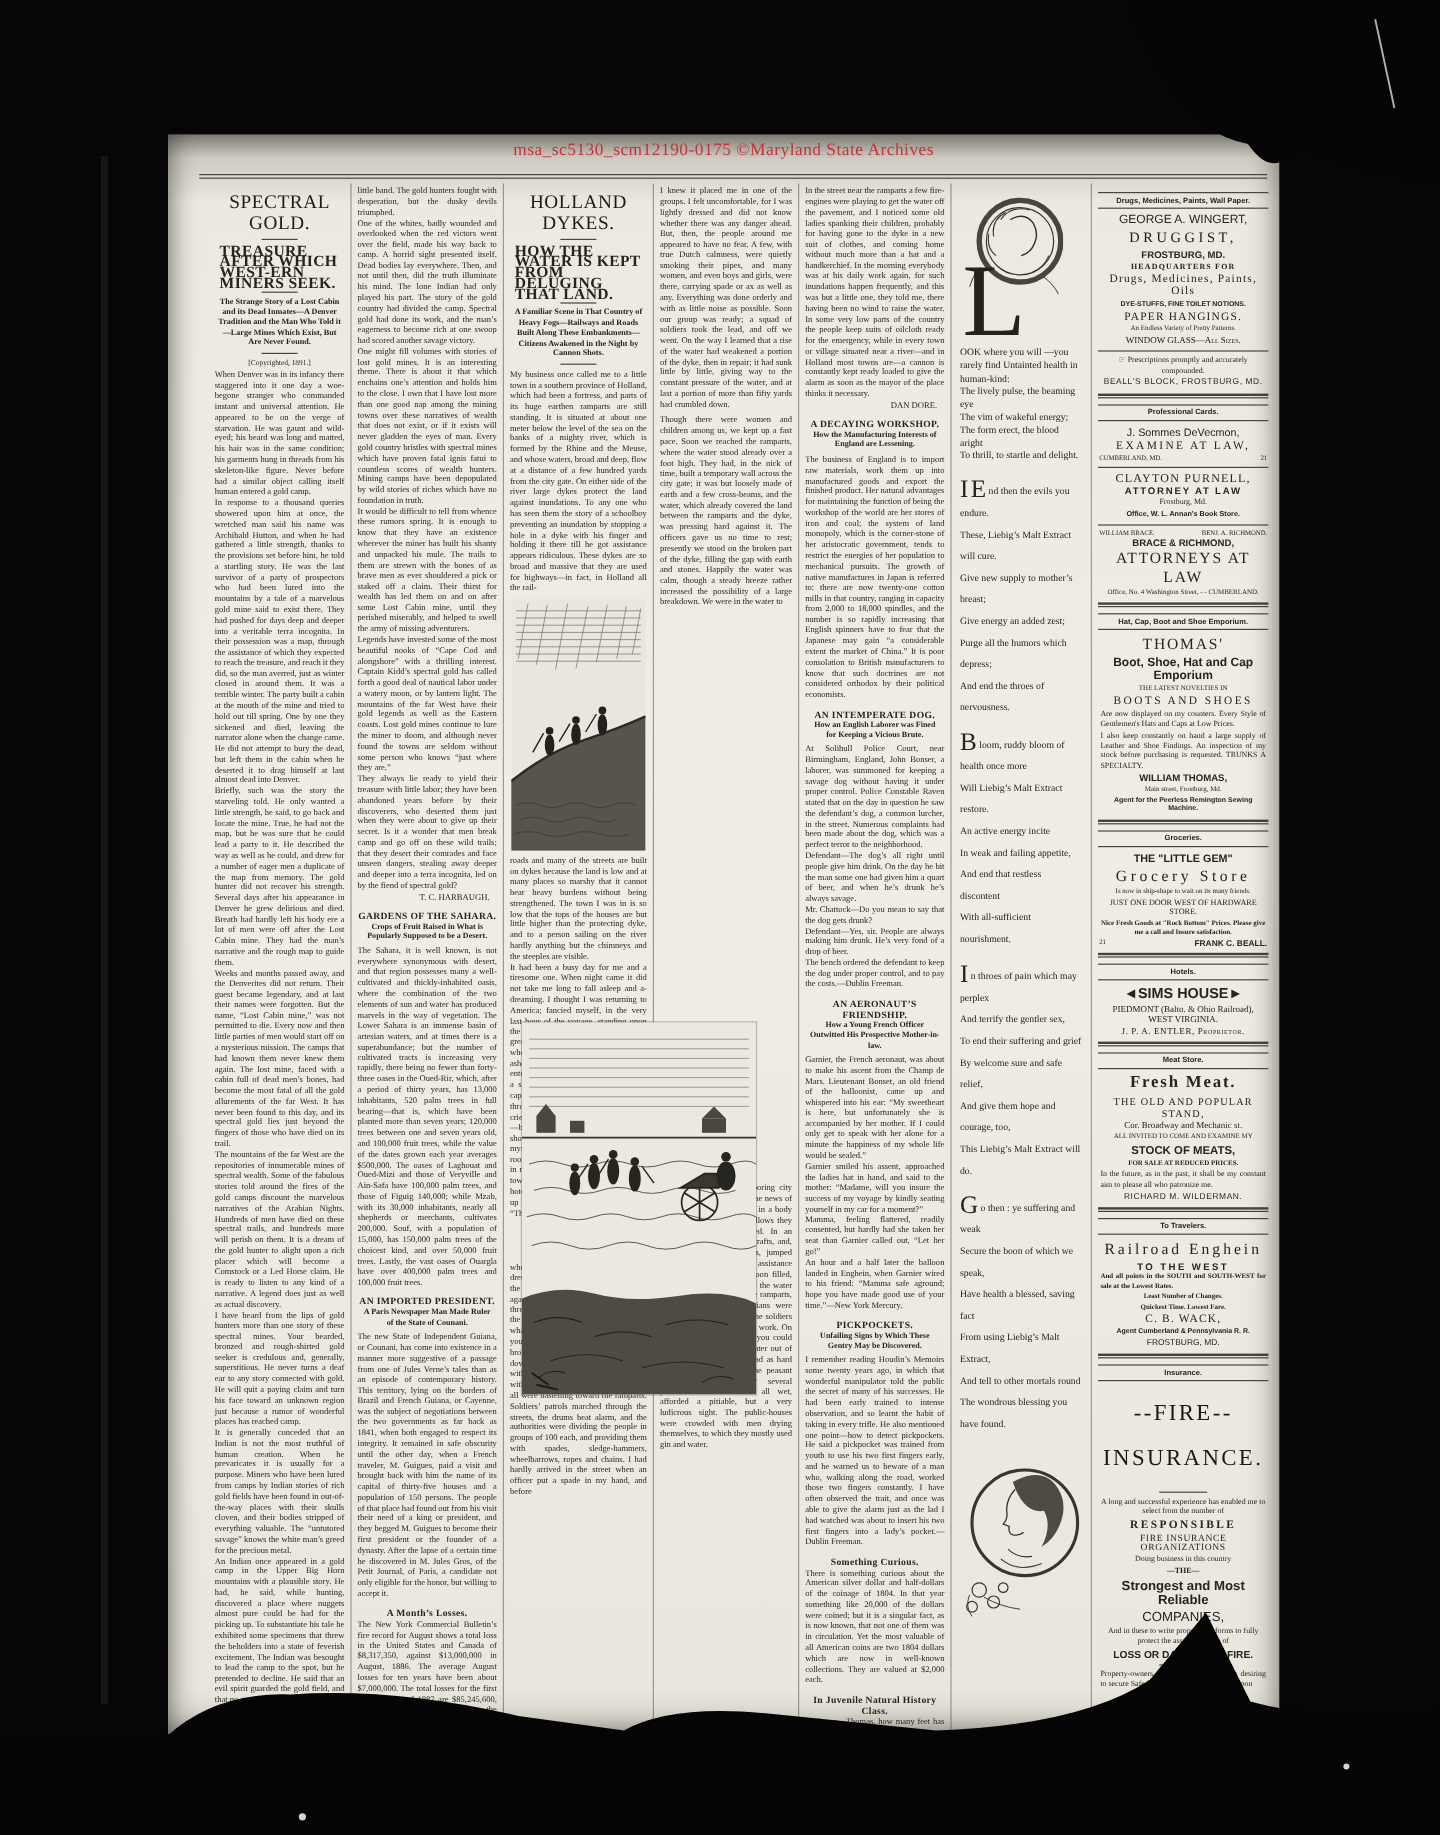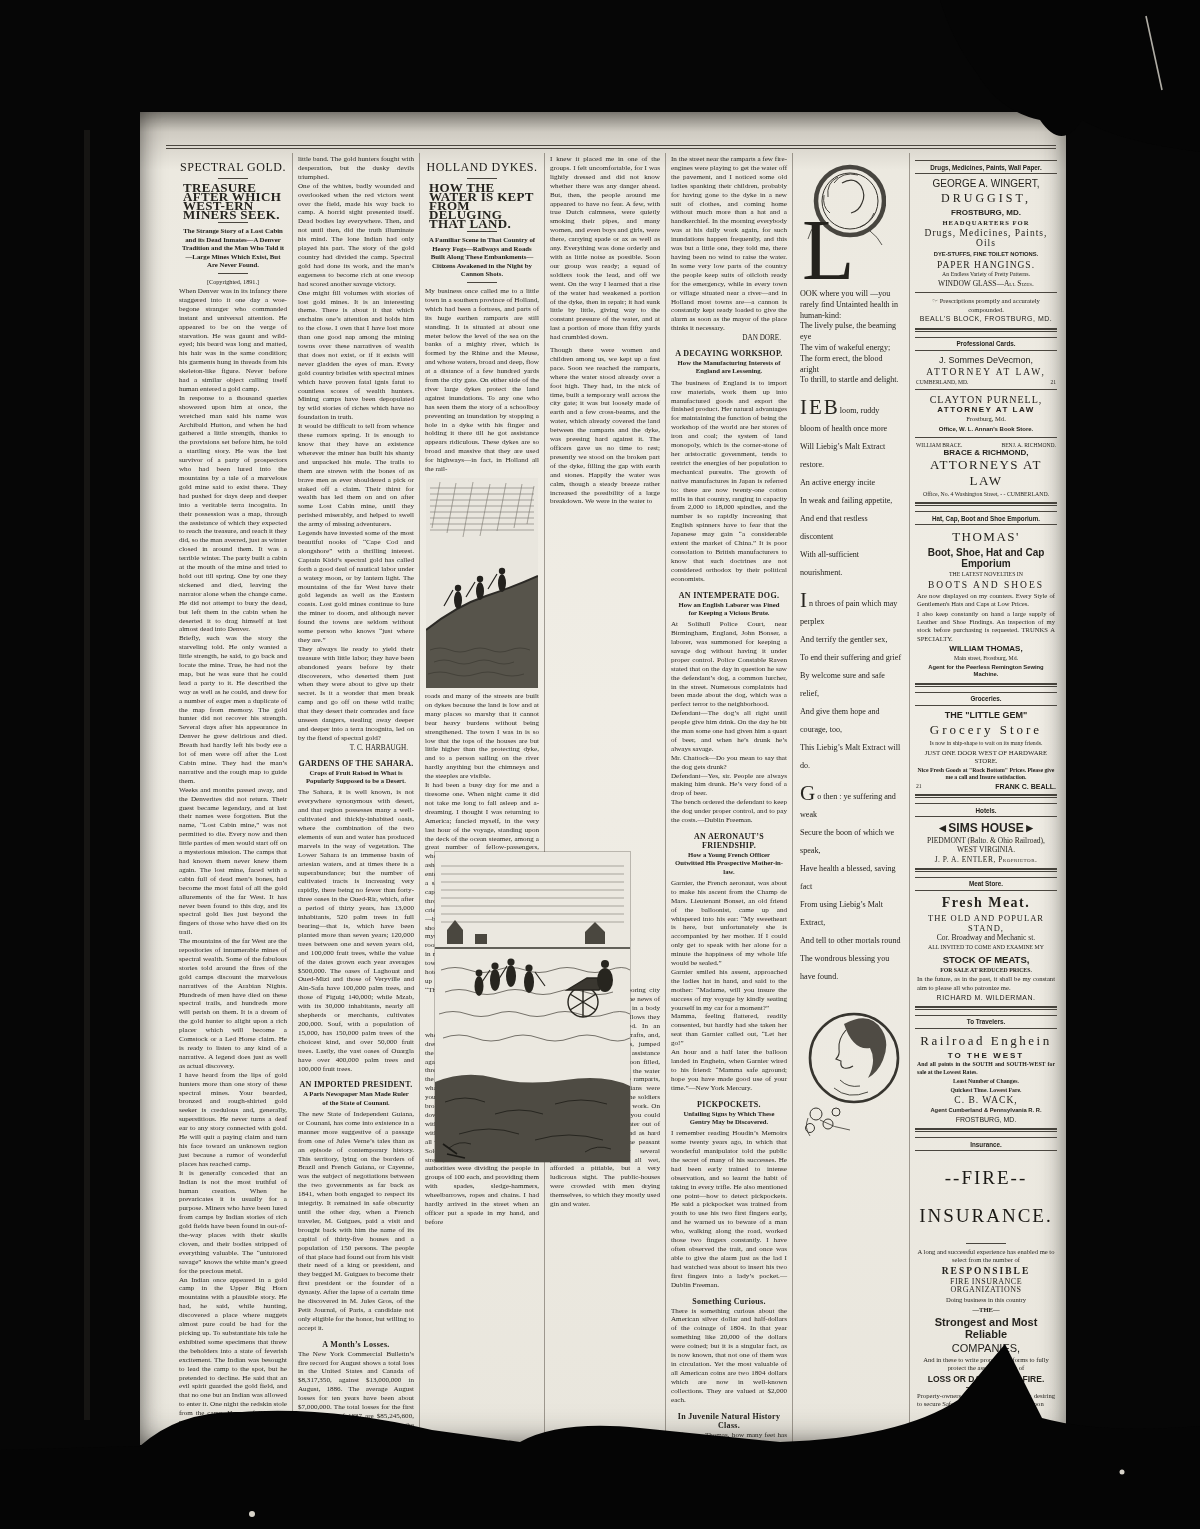--- a/index.html
+++ b/index.html
@@ -11,21 +11,21 @@
 .stamp{position:absolute;top:5px;left:0;width:100%;text-align:center;color:#c0353d;
   font-size:14.5px;letter-spacing:.4px}
 .toprule{position:absolute;top:33px;left:26px;right:10px;height:4px;
   border-top:1px solid #4a463f;border-bottom:1px solid #4a463f}
 .cols{position:absolute;top:41px;bottom:0;left:34px;right:4px;display:flex;align-items:stretch}
 .col{height:100%;overflow:hidden;padding:2px 5px 0;border-left:1px solid rgba(80,72,62,.5)}
 .col:first-child{border-left:none}
 .w1{flex:0 0 118px}.w2{flex:0 0 127px}.w3{flex:0 0 125px}.w4{flex:0 0 121px}
 .w5{flex:0 0 127px}.w6{flex:0 0 117px}.w7{flex:1 1 auto}
 .bd{font-size:7.1px;line-height:8.9px;text-align:justify;white-space:pre-line}
-.h1{font-size:12px;text-align:center;margin:5px 0 2px;font-weight:400;letter-spacing:.5px;color:#1d1b17}
+.h1{font-size:16px;text-align:center;margin:5px 0 2px;font-weight:400;letter-spacing:.5px;color:#1d1b17}
 .orn{width:30px;margin:3px auto 4px;border-top:1px solid #4a463f}
 .sh{font-size:13px;font-weight:700;letter-spacing:.3px;margin:2px 4px;line-height:9px}
 .dk{font-size:6.8px;font-weight:700;text-align:center;margin:2px 1px;line-height:8.6px}
 .cr{font-size:6.2px;text-align:center;margin:2px 0}
 .sig{font-size:7.2px;text-align:right;padding-right:6px;font-variant:small-caps;margin:1px 0 4px}
 .ah{font-size:8px;font-weight:700;text-align:center;margin:7px 0 1px;letter-spacing:.3px}
 .as{font-size:6.7px;font-weight:700;text-align:center;line-height:8.3px;margin:1px 3px 3px}
 .ill{display:block;margin:4px auto}
 .sp{width:100%}
 .illus2{position:absolute;left:295px;top:740px;width:195px;height:310px;z-index:3;
@@ -51,20 +51,21 @@
 .big1{font-size:13px;text-align:center;letter-spacing:1.5px;margin:2px 0}
 .big2{font-size:12px;font-weight:700;text-align:center;font-family:"Liberation Sans",sans-serif;margin:2px 0}
 .fire{font-size:19px;text-align:center;letter-spacing:2px;margin:16px 0;color:#1b1915}
 .artifacts{position:absolute;left:0;top:0;z-index:30;pointer-events:none}
 svg text{font-family:"Liberation Serif",serif}
 </style>
 </head>
 <body>
 
 <div class="paper">
+  <div class="stamp">msa_sc5130_scm12190-0175 ©Maryland State Archives</div>
   <div class="toprule"></div>
 
   <div class="cols">
 
     <div class="col w1">
       <div class="h1">SPECTRAL GOLD.</div>
       <div class="orn"></div>
       <div class="sh">TREASURE AFTER WHICH WEST-ERN MINERS SEEK.</div>
       <div class="orn"></div>
       <div class="dk">The Strange Story of a Lost Cabin and its Dead Inmates—A Denver Tradition and the Man Who Told it—Large Mines Which Exist, But Are Never Found.</div>
@@ -186,21 +187,26 @@
           </g>
           <text x="2" y="122" font-size="86" fill="#24221d">L</text>
         </svg>
         <div class="stx">OOK where you will —you rarely find Untainted health in human-kind:
 The lively pulse, the beaming eye
 The vim of wakeful energy;
 The form erect, the blood aright
 To thrill, to startle and delight.</div>
       </div>
       <div class="stz"><span class="dcap">I</span></div>
-      <div class="stz"><span class="dcap">E</span></div>
+      <div class="stz"><span class="dcap">E</span><span class="stx">nd then the evils you endure.
+These, Liebig’s Malt Extract will cure.
+Give new supply to mother’s breast;
+Give energy an added zest;
+Purge all the humors which depress;
+And end the throes of nervousness.</span></div>
       <div class="stz"><span class="dcap">B</span><span class="stx">loom, ruddy bloom of health once more
 Will Liebig’s Malt Extract restore.
 An active energy incite
 In weak and failing appetite,
 And end that restless discontent
 With all-sufficient nourishment.</span></div>
       <div class="stz"><span class="dcap">I</span><span class="stx">n throes of pain which may perplex
 And terrify the gentler sex,
 To end their suffering and grief
 By welcome sure and safe relief,
@@ -238,21 +244,21 @@
       <div class="adc sans" style="font-size:5.8px;font-weight:700">DYE-STUFFS, FINE TOILET NOTIONS.</div>
       <div class="n4 scp">PAPER HANGINGS.</div>
       <div class="adc tiny">An Endless Variety of Pretty Patterns.</div>
       <div class="adc scp" style="font-size:7.5px">WINDOW GLASS—All Sizes.</div>
       <div class="hrA"></div>
       <div class="adc">☞ Prescriptions promptly and accurately compounded.</div>
       <div class="adc sans" style="font-size:7px;letter-spacing:.5px">BEALL'S BLOCK, FROSTBURG, MD.</div>
       <div class="hrB"></div>
       <div class="kick">Professional Cards.</div>
       <div class="n1" style="font-size:9px">J. Sommes DeVecmon,</div>
-      <div class="n4" style="letter-spacing:2px">ATTORNEY AT LAW,</div>
+      <div class="n4" style="letter-spacing:2px">EXAMINE AT LAW,</div>
       <div class="row">
         <span class="scp">CUMBERLAND, MD.</span>
         <span>21</span>
       </div>
       <div class="hrA"></div>
       <div class="n4 scp" style="font-size:10px">CLAYTON PURNELL,</div>
       <div class="n3" style="letter-spacing:1.5px">ATTORNEY AT LAW</div>
       <div class="adc">Frostburg, Md.</div>
       <div class="adc sans" style="font-size:6px;font-weight:700">Office, W. L. Annan's Book Store.</div>
       <div class="hrA"></div>

